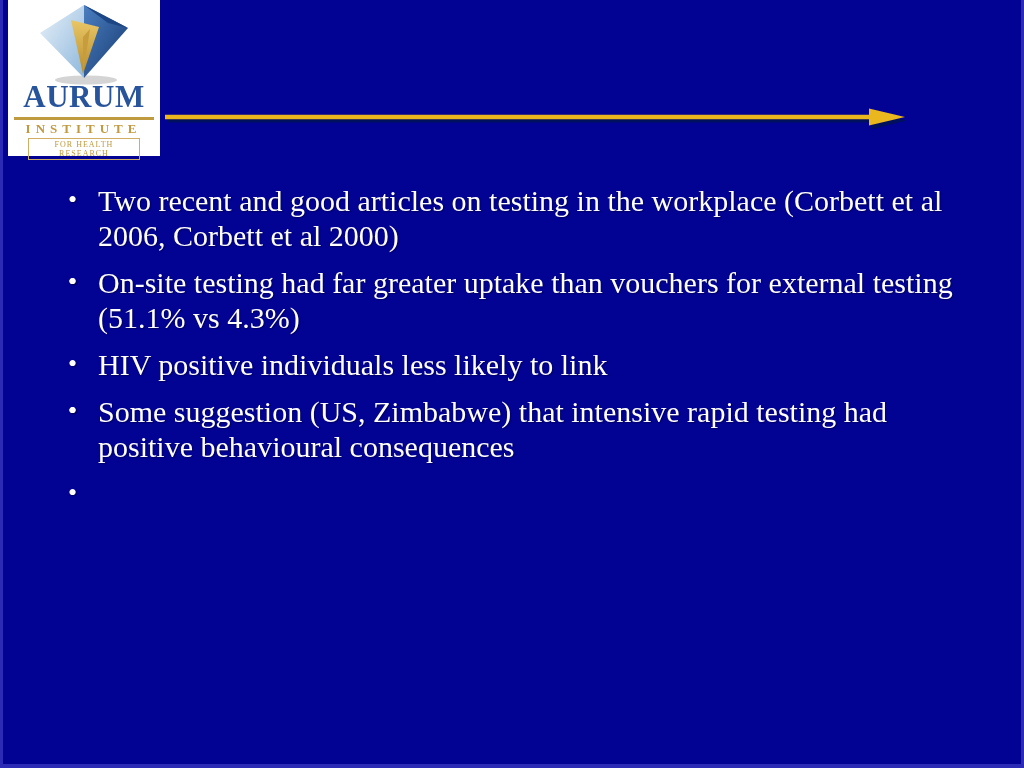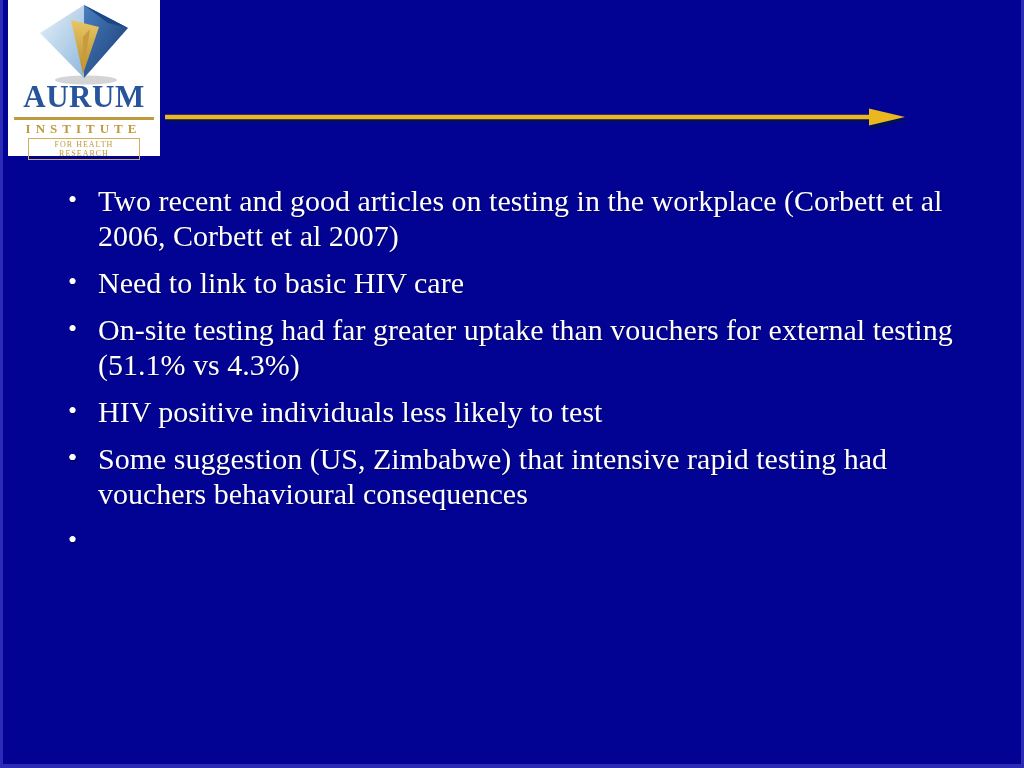--- a/index.html
+++ b/index.html
@@ -99,22 +99,22 @@
 
 
   <svg class="title-arrow" viewBox="0 0 748 28">
     <line x1="4" y1="16" x2="712" y2="16" stroke="#000f5e" stroke-width="5"></line>
     <polygon points="708,7.5 744,16.5 708,25.5" fill="#000f5e"></polygon>
     <line x1="2" y1="13" x2="710" y2="13" stroke="#eab71e" stroke-width="4.5"></line>
     <polygon points="706,4.5 742,13 706,21.5" fill="#eab71e"></polygon>
   </svg>
 
   <ul class="bullets">
-      <li><span class="dot">•</span><span>Two recent and good articles on testing in the workplace (Corbett et al 2006, Corbett et al 2007)</span></li>
-      <li><span class="dot">•</span><span>Need to link to basic HIV care</span></li>
+      <li><span class="dot">•</span><span>Two recent and good articles on testing in the workplace (Corbett et al 2006, Corbett et al 2000)</span></li>
+      <li><span class="dot">•</span></li>
       <li><span class="dot">•</span><span>On-site testing had far greater uptake than vouchers for external testing (51.1% vs 4.3%)</span></li>
-      <li><span class="dot">•</span><span>HIV positive individuals less likely to test</span></li>
+      <li><span class="dot">•</span><span>HIV positive individuals less likely to link</span></li>
       <li><span class="dot">•</span></li>
-      <li><span class="dot">•</span><span>Some suggestion (US, Zimbabwe) that intensive rapid testing had vouchers behavioural consequences</span></li>
+      <li><span class="dot">•</span><span>Some suggestion (US, Zimbabwe) that intensive rapid testing had positive behavioural consequences</span></li>
       <li><span class="dot">•</span></li>
     </ul>
 
 </div>
 
 </body></html>

